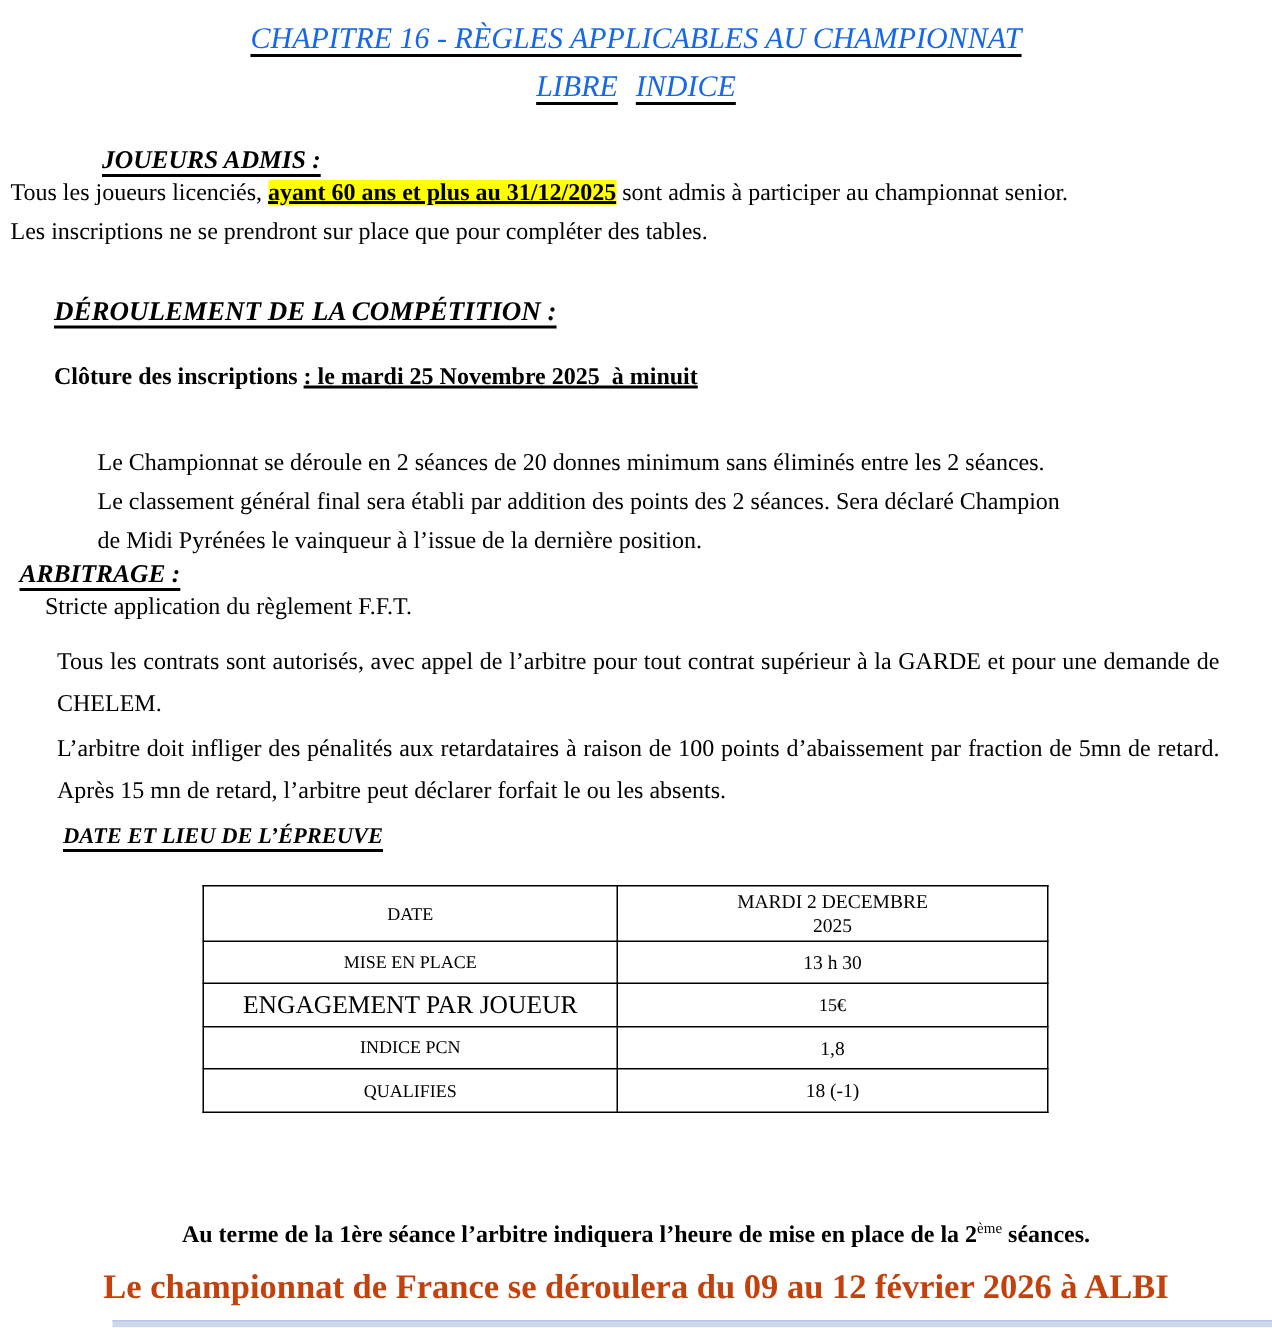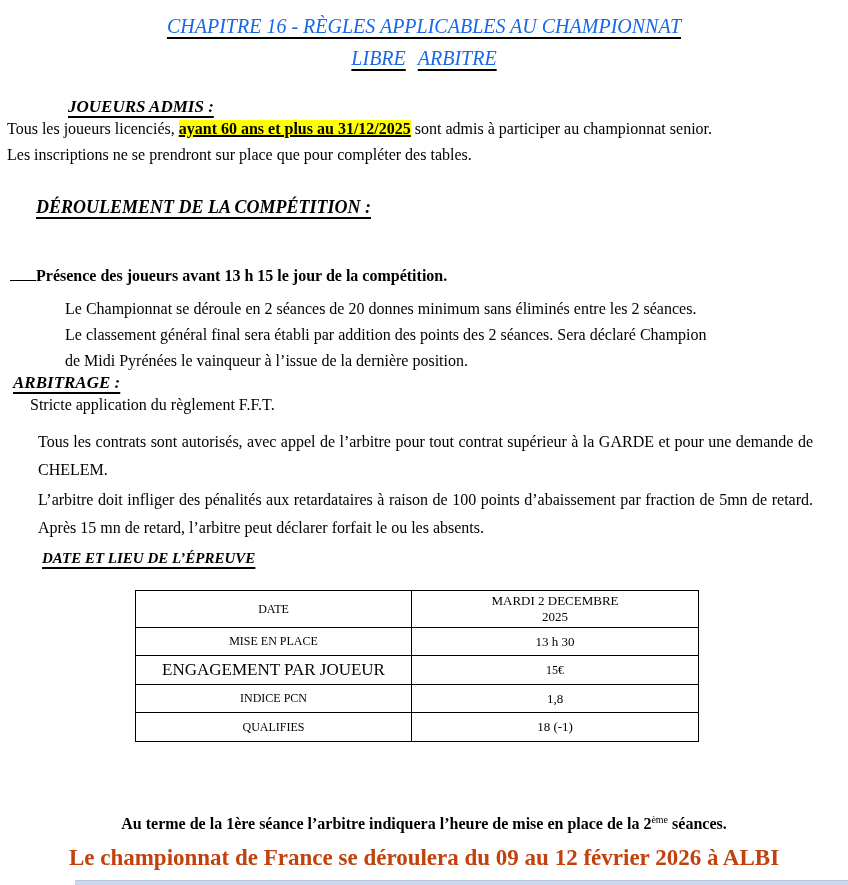--- a/index.html
+++ b/index.html
@@ -107,33 +107,33 @@
   }
 </style>
 </head>
 <body>
 
 <div class="page">
 
   <div class="title">
     <div><span class="u-black">CHAPITRE 16 - RÈGLES APPLICABLES AU CHAMPIONNAT</span></div>
     <div>
-      <span class="word u-black">LIBRE</span><span class="word u-black">ARBITRE</span>
+      <span class="word u-black">LIBRE</span><span class="word u-black">INDICE</span>
     </div>
   </div>
 
   <div class="sec-heading h-joueurs">JOUEURS ADMIS :</div>
   <div class="bodyline l-admis1">
     <span>Tous les joueurs licenciés, </span><span class="hl">ayant 60 ans et plus au 31/12/2025</span><span> sont admis à participer au championnat senior.</span>
   </div>
   <div class="bodyline l-admis2">Les inscriptions ne se prendront sur place que pour compléter des tables.</div>
 
   <div class="sec-heading h-deroule">DÉROULEMENT DE LA COMPÉTITION :</div>
-  <div class="bodyline l-presence">
-    <span class="tab-underline"></span><span>Présence des joueurs avant 13 h 15 le jour de la compétition.</span>
+  <div class="bodyline l-cloture">
+    <span>Clôture des inscriptions </span><span class="uv">: le mardi 25 Novembre 2025&nbsp; à minuit</span>
   </div>
   <div class="para p-seances">
     <div>Le Championnat se déroule en 2 séances de 20 donnes minimum sans éliminés entre les 2 séances.</div>
     <div>Le classement général final sera établi par addition des points des 2 séances. Sera déclaré Champion</div>
     <div>de Midi Pyrénées le vainqueur à l’issue de la dernière position.</div>
   </div>
 
   <div class="sec-heading h-arbitrage">ARBITRAGE :</div>
   <div class="bodyline l-stricte">Stricte application du règlement F.F.T.</div>
   <div class="para p-contrats">Tous les contrats sont autorisés, avec appel de l’arbitre pour tout contrat supérieur à la GARDE et pour une demande de CHELEM.</div>

